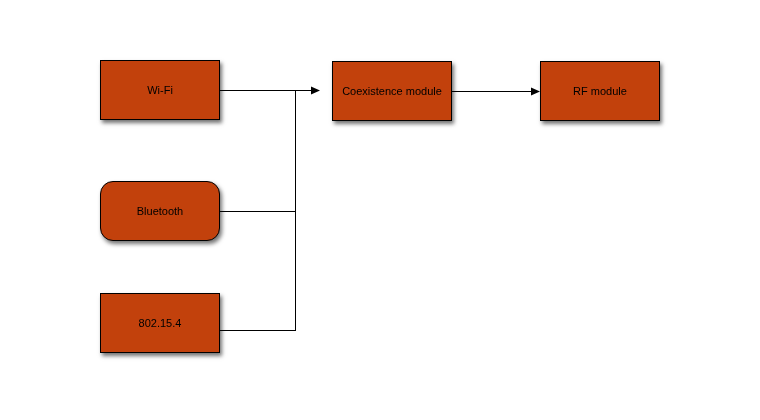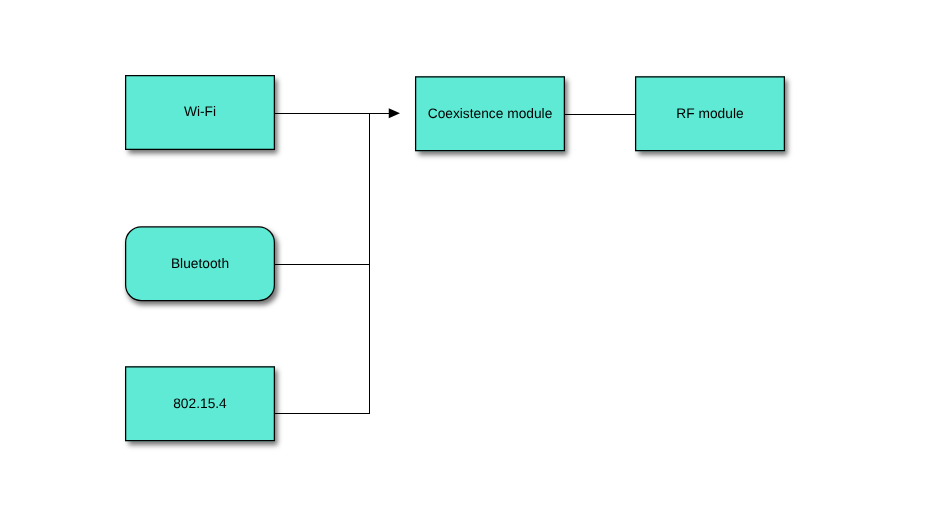--- a/index.html
+++ b/index.html
@@ -18,36 +18,36 @@
   .wires {
     position: absolute;
     left: 0;
     top: 0;
   }
   .block {
     position: absolute;
     width: 120px;
     height: 60px;
     box-sizing: border-box;
-    background: #5eead4;
+    background: #c2410c;
     border: 1px solid #000000;
     box-shadow: 2px 3px 4px rgba(0, 0, 0, 0.55);
     display: flex;
     align-items: center;
     justify-content: center;
     text-align: center;
     font-size: 11px;
     color: #000000;
     white-space: nowrap;
   }
   #blk-wifi        { left: 100px; top: 60px;  }
   #blk-bluetooth   { left: 100px; top: 181px; border-radius: 13px; }
   #blk-zigbee      { left: 100px; top: 293px; }
   #blk-coexistence { left: 332px; top: 61px;  }
-  #blk-rf          { left: 508px; top: 61px;  }
+  #blk-rf          { left: 540px; top: 61px;  }
 </style>
 </head>
 <body>
 
 <div class="canvas">
 
   <svg class="wires" width="760" height="420" viewBox="0 0 760 420" shape-rendering="crispEdges">
 
     <line x1="220" y1="90.5" x2="311" y2="90.5" stroke="#000000" stroke-width="1"></line>
 

